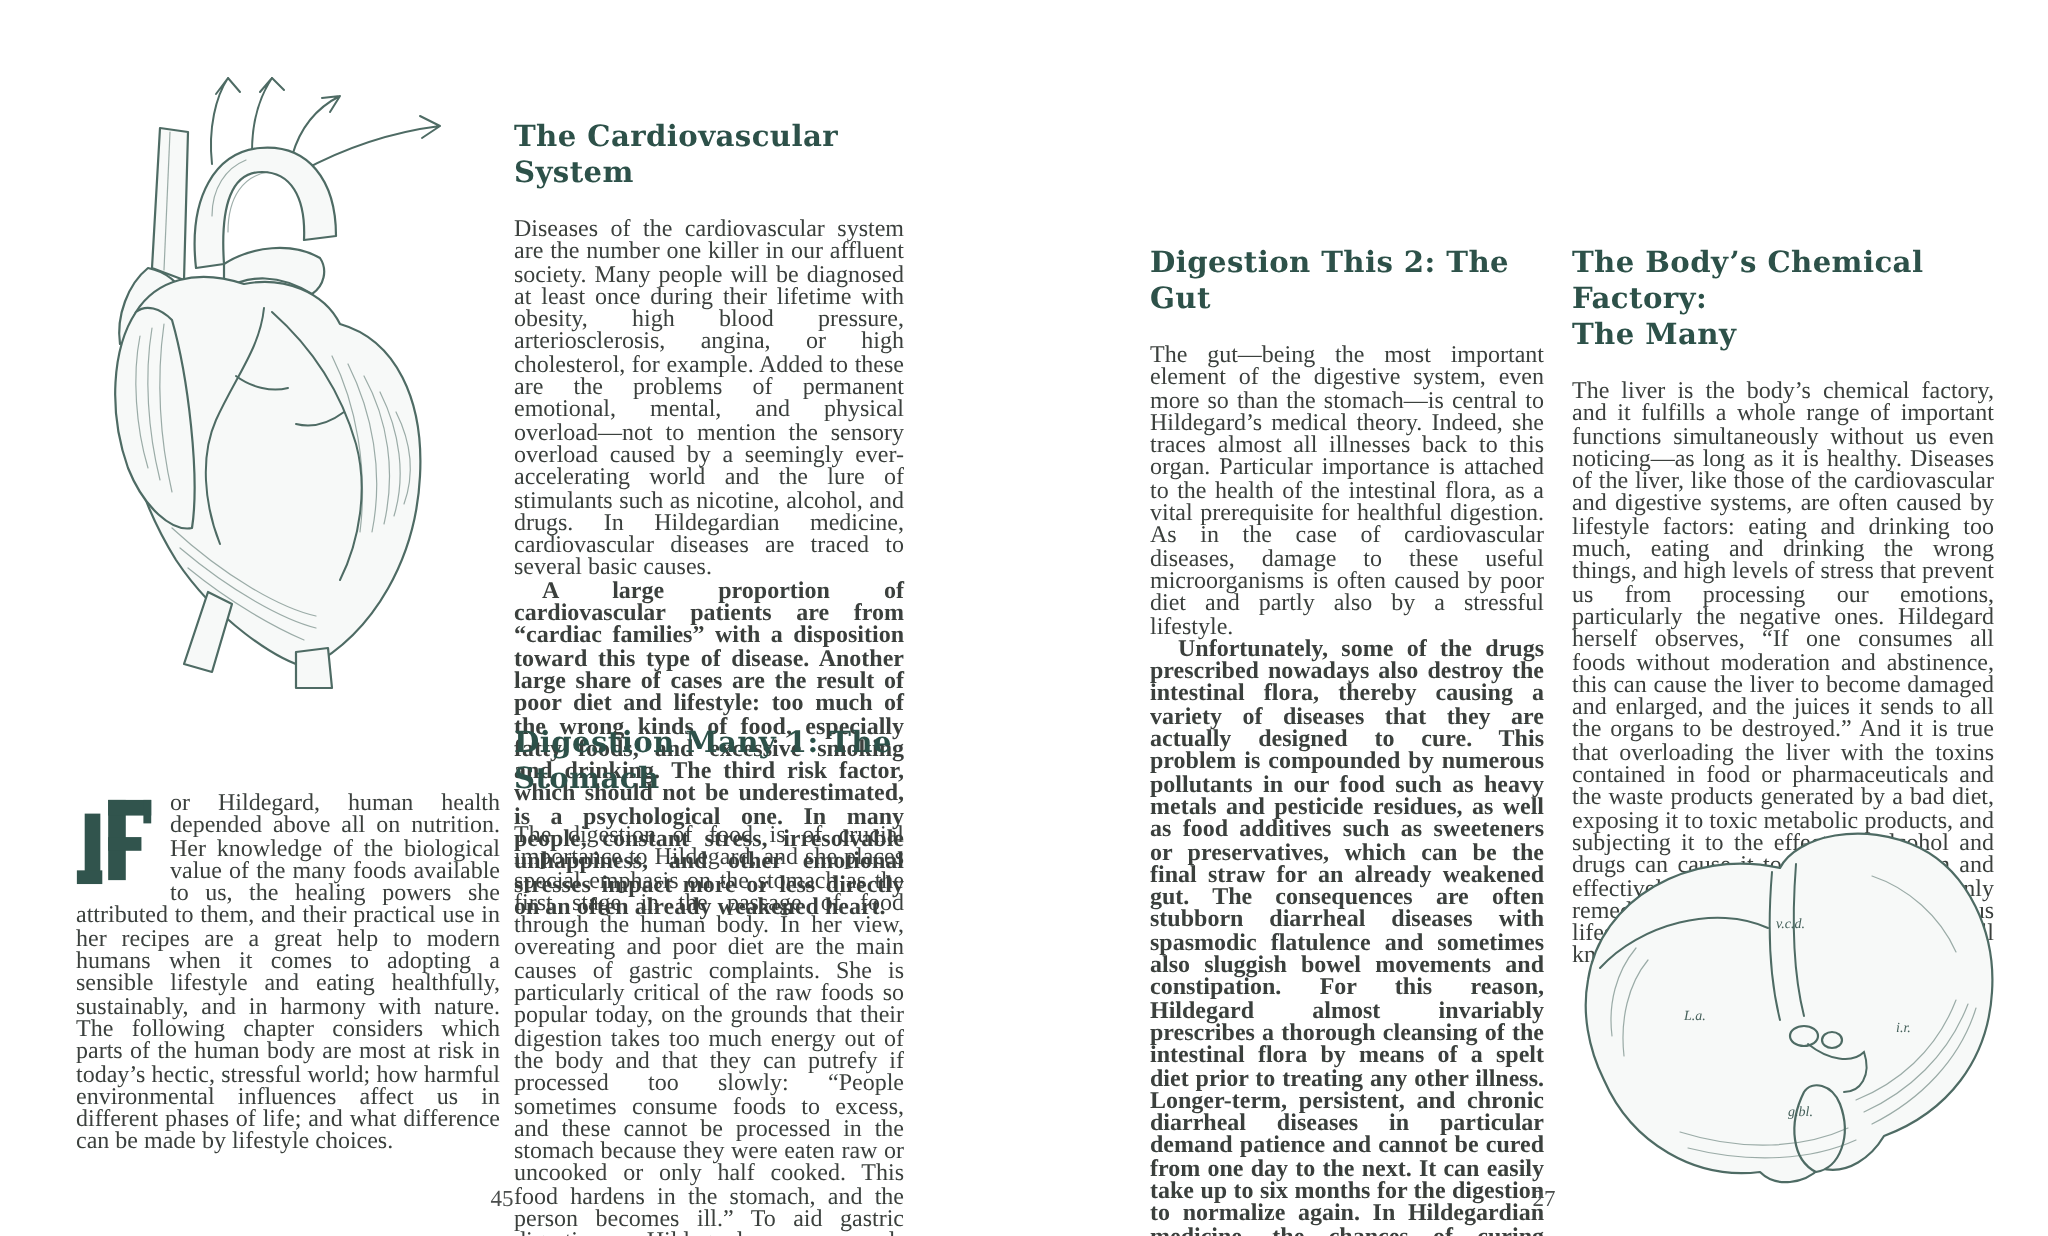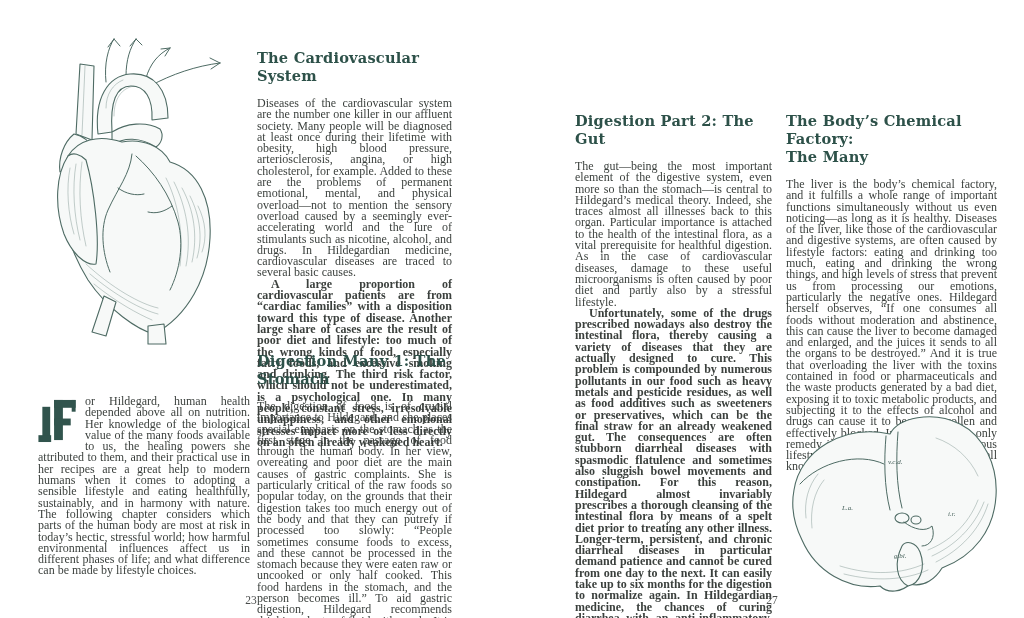--- a/index.html
+++ b/index.html
@@ -2,21 +2,21 @@
 <html><head>
 <meta charset="utf-8">
 <style>
   html,body{margin:0;padding:0;background:#e8e8e8;}
   .spread{position:relative;width:1024px;height:618px;background:#ffffff;overflow:hidden;
           font-family:"Liberation Serif",serif;}
   .col{position:absolute;}
   .body-text{margin:0;text-align:justify;font-size:12px;line-height:11.3px;color:#3b403d;}
   .body-text.indent{text-indent:14px;font-weight:bold;}
   .sec-title{font-family:"DejaVu Serif",serif;font-weight:700;font-size:14.6px;line-height:18px;
-             color:#2d5149;margin:4px 0 13px 0;letter-spacing:.2px;white-space:pre-line;}
+             color:#2d5149;margin:15px 0 13px 0;letter-spacing:.2px;white-space:pre-line;}
   .illustration{position:absolute;}
   .illustration svg{display:block;width:100%;height:100%;}
   .page-number{position:absolute;width:44px;text-align:center;font-size:11.5px;color:#4a4d4c;}
   .dropcap{float:left;width:40px;height:45px;margin:2px 7px 0 0;}
   .dropcap svg{display:block;width:100%;height:100%;}
   .ln{stroke:#4e6b64;fill:none;stroke-width:1;stroke-linecap:round;}
   .shape{stroke:#4e6b64;stroke-width:1.1;fill:#f7f9f8;stroke-linejoin:round;}
   .shade{stroke:#4e6b64;fill:none;stroke-width:.6;opacity:.55;stroke-linecap:round;}
   .lbl{font-family:"Liberation Serif",serif;font-style:italic;font-size:7px;fill:#46615b;}
 </style>
@@ -93,27 +93,27 @@
       <h2 class="sec-title">The Cardiovascular System</h2>
       <p class="body-text">Diseases of the cardiovascular system are the number one killer in our affluent society. Many people will be diagnosed at least once during their lifetime with obesity, high blood pressure, arteriosclerosis, angina, or high cholesterol, for example. Added to these are the problems of permanent emotional, mental, and physical overload—not to mention the sensory overload caused by a seemingly ever-accelerating world and the lure of stimulants such as nicotine, alcohol, and drugs. In Hildegardian medicine, cardiovascular diseases are traced to several basic causes.</p>
       <p class="body-text indent">A large proportion of cardiovascular patients are from “cardiac families” with a disposition toward this type of disease. Another large share of cases are the result of poor diet and lifestyle: too much of the wrong kinds of food, especially fatty foods, and excessive smoking and drinking. The third risk factor, which should not be underestimated, is a psychological one. In many people, constant stress, irresolvable unhappiness, and other emotional stresses impact more or less directly on an often already weakened heart.</p>
     </div>
 
     <div class="col" style="left:257px;top:348px;width:195px;">
       <h2 class="sec-title">Digestion Many 1: The Stomach</h2>
       <p class="body-text">The digestion of food is of crucial importance to Hildegard, and she places special emphasis on the stomach as the first stage in the passage of food through the human body. In her view, overeating and poor diet are the main causes of gastric complaints. She is particularly critical of the raw foods so popular today, on the grounds that their digestion takes too much energy out of the body and that they can putrefy if processed too slowly: “People sometimes consume foods to excess, and these cannot be processed in the stomach because they were eaten raw or uncooked or only half cooked. This food hardens in the stomach, and the person becomes ill.” To aid gastric digestion, Hildegard recommends drinking plenty of fluid with meals. It is here too that her preference for spelt first comes into play, as a substance that is easily broken down without too much digestive effort, thereby releasing all its vital nutrients and vitamins into the body.</p>
     </div>
 
-    <div class="page-number" style="left:229px;top:594px;">23</div>
+    <div class="page-number" style="left:229px;top:594px;">45</div>
   </section>
 
   <section>
 
     <div class="col" style="left:575px;top:108px;width:197px;">
-      <h2 class="sec-title">Digestion Part 2: The Gut</h2>
+      <h2 class="sec-title">Digestion This 2: The Gut</h2>
       <p class="body-text">The gut—being the most important element of the digestive system, even more so than the stomach—is central to Hildegard’s medical theory. Indeed, she traces almost all illnesses back to this organ. Particular importance is attached to the health of the intestinal flora, as a vital prerequisite for healthful digestion. As in the case of cardiovascular diseases, damage to these useful microorganisms is often caused by poor diet and partly also by a stressful lifestyle.</p>
       <p class="body-text indent">Unfortunately, some of the drugs prescribed nowadays also destroy the intestinal flora, thereby causing a variety of diseases that they are actually designed to cure. This problem is compounded by numerous pollutants in our food such as heavy metals and pesticide residues, as well as food additives such as sweeteners or preservatives, which can be the final straw for an already weakened gut. The consequences are often stubborn diarrheal diseases with spasmodic flatulence and sometimes also sluggish bowel movements and constipation. For this reason, Hildegard almost invariably prescribes a thorough cleansing of the intestinal flora by means of a spelt diet prior to treating any other illness. Longer-term, persistent, and chronic diarrheal diseases in particular demand patience and cannot be cured from one day to the next. It can easily take up to six months for the digestion to normalize again. In Hildegardian medicine, the chances of curing diarrhea with an anti-inflammatory, fiber-rich, and flour-rich spelt diet are estimated at 90 percent. As a first step, the digestive system has to adjust to spelt and gradually get used to it. The success of this approach depends on the use of pure spelt that has not been crossbred with wheat or polluted with agrochemical residues.</p>
     </div>
 
     <div class="col" style="left:786px;top:108px;width:211px;">
       <h2 class="sec-title">The Body’s Chemical Factory:
 The Many</h2>
       <p class="body-text">The liver is the body’s chemical factory, and it fulfills a whole range of important functions simultaneously without us even noticing—as long as it is healthy. Diseases of the liver, like those of the cardiovascular and digestive systems, are often caused by lifestyle factors: eating and drinking too much, eating and drinking the wrong things, and high levels of stress that prevent us from processing our emotions, particularly the negative ones. Hildegard herself observes, “If one consumes all foods without moderation and abstinence, this can cause the liver to become damaged and enlarged, and the juices it sends to all the organs to be destroyed.” And it is true that overloading the liver with the toxins contained in food or pharmaceuticals and the waste products generated by a bad diet, exposing it to toxic metabolic products, and subjecting it to the effects of alcohol and drugs can cause it to become swollen and effectively blocked. In such cases, the only remedy is indeed to switch to a conscious lifestyle and diet and abstain from all known liver toxins.</p>
     </div>
 

